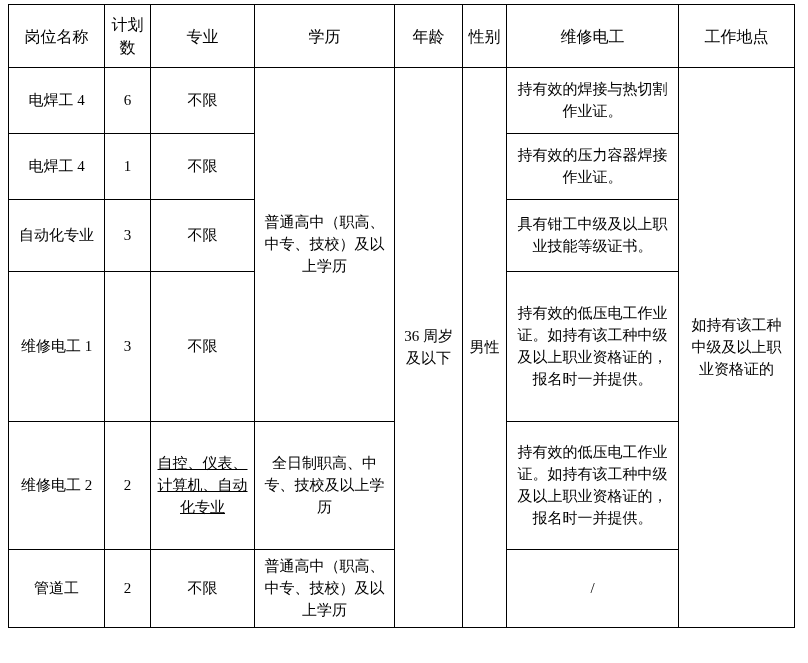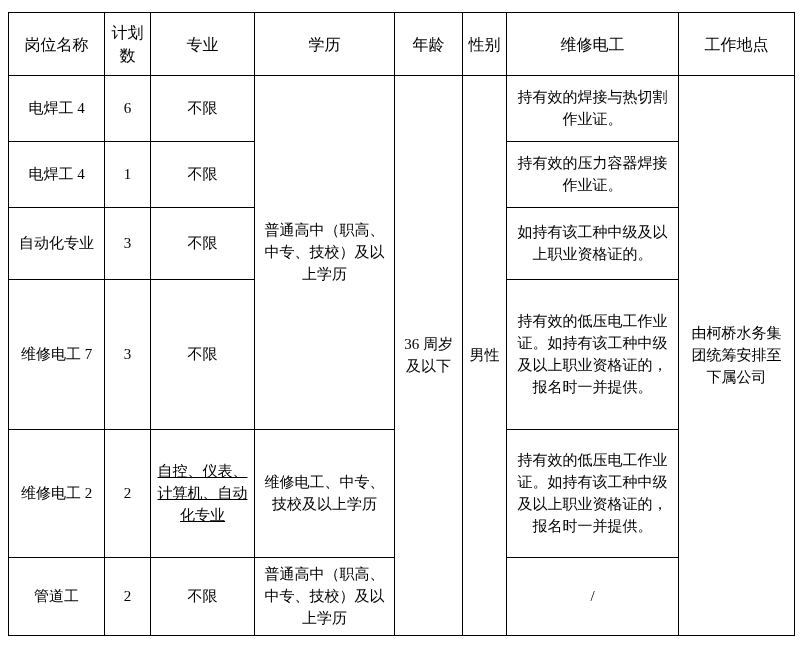--- a/index.html
+++ b/index.html
@@ -17,21 +17,21 @@
   .sheet {
     position: relative;
     width: 808px;
     height: 663px;
   }
   table.jobs {
     border-collapse: collapse;
     table-layout: fixed;
     width: 786px;
     margin-left: 8px;
-    margin-top: 12px;
+    margin-top: 4px;
   }
   table.jobs td, table.jobs th {
     border: 1px solid #000000;
     text-align: center;
     vertical-align: middle;
     font-weight: normal;
     font-size: 15px;
     line-height: 1.45;
     padding: 4px 6px;
   }
@@ -97,45 +97,45 @@
     </thead>
     <tbody>
       <tr style="height:66px;">
         <td>电焊工 4</td>
         <td>6</td>
         <td>不限</td>
         <td class="edu-cell" rowspan="4">普通高中（职高、中专、技校）及以上学历</td>
         <td class="age-cell" rowspan="6">36 周岁及以下</td>
         <td class="sex-cell" rowspan="6">男性</td>
         <td class="qual-cell">持有效的焊接与热切割作业证。</td>
-        <td class="loc-cell" rowspan="6">由柯桥水务集团统筹安排至下属公司</td>
+        <td class="loc-cell" rowspan="6">如持有该工种中级及以上职业资格证的</td>
       </tr>
       <tr style="height:66px;">
         <td>电焊工 4</td>
         <td>1</td>
         <td>不限</td>
         <td class="qual-cell">持有效的压力容器焊接作业证。</td>
       </tr>
       <tr style="height:72px;">
         <td>自动化专业</td>
         <td>3</td>
         <td>不限</td>
-        <td class="qual-cell">如持有该工种中级及以上职业资格证的。</td>
+        <td class="qual-cell">具有钳工中级及以上职业技能等级证书。</td>
       </tr>
       <tr style="height:150px;">
-        <td>维修电工 7</td>
+        <td>维修电工 1</td>
         <td>3</td>
         <td>不限</td>
         <td class="qual-cell">持有效的低压电工作业证。如持有该工种中级及以上职业资格证的，报名时一并提供。</td>
       </tr>
       <tr style="height:128px;">
         <td>维修电工 2</td>
         <td>2</td>
         <td class="cell-left-pad">自控、仪表、计算机、自动化专业</td>
-        <td class="edu-cell">维修电工、中专、技校及以上学历</td>
+        <td class="edu-cell">全日制职高、中专、技校及以上学历</td>
         <td class="qual-cell">持有效的低压电工作业证。如持有该工种中级及以上职业资格证的，报名时一并提供。</td>
       </tr>
       <tr style="height:78px;">
         <td>管道工</td>
         <td>2</td>
         <td>不限</td>
         <td class="edu-cell">普通高中（职高、中专、技校）及以上学历</td>
         <td class="slash">/</td>
       </tr>
     </tbody>

